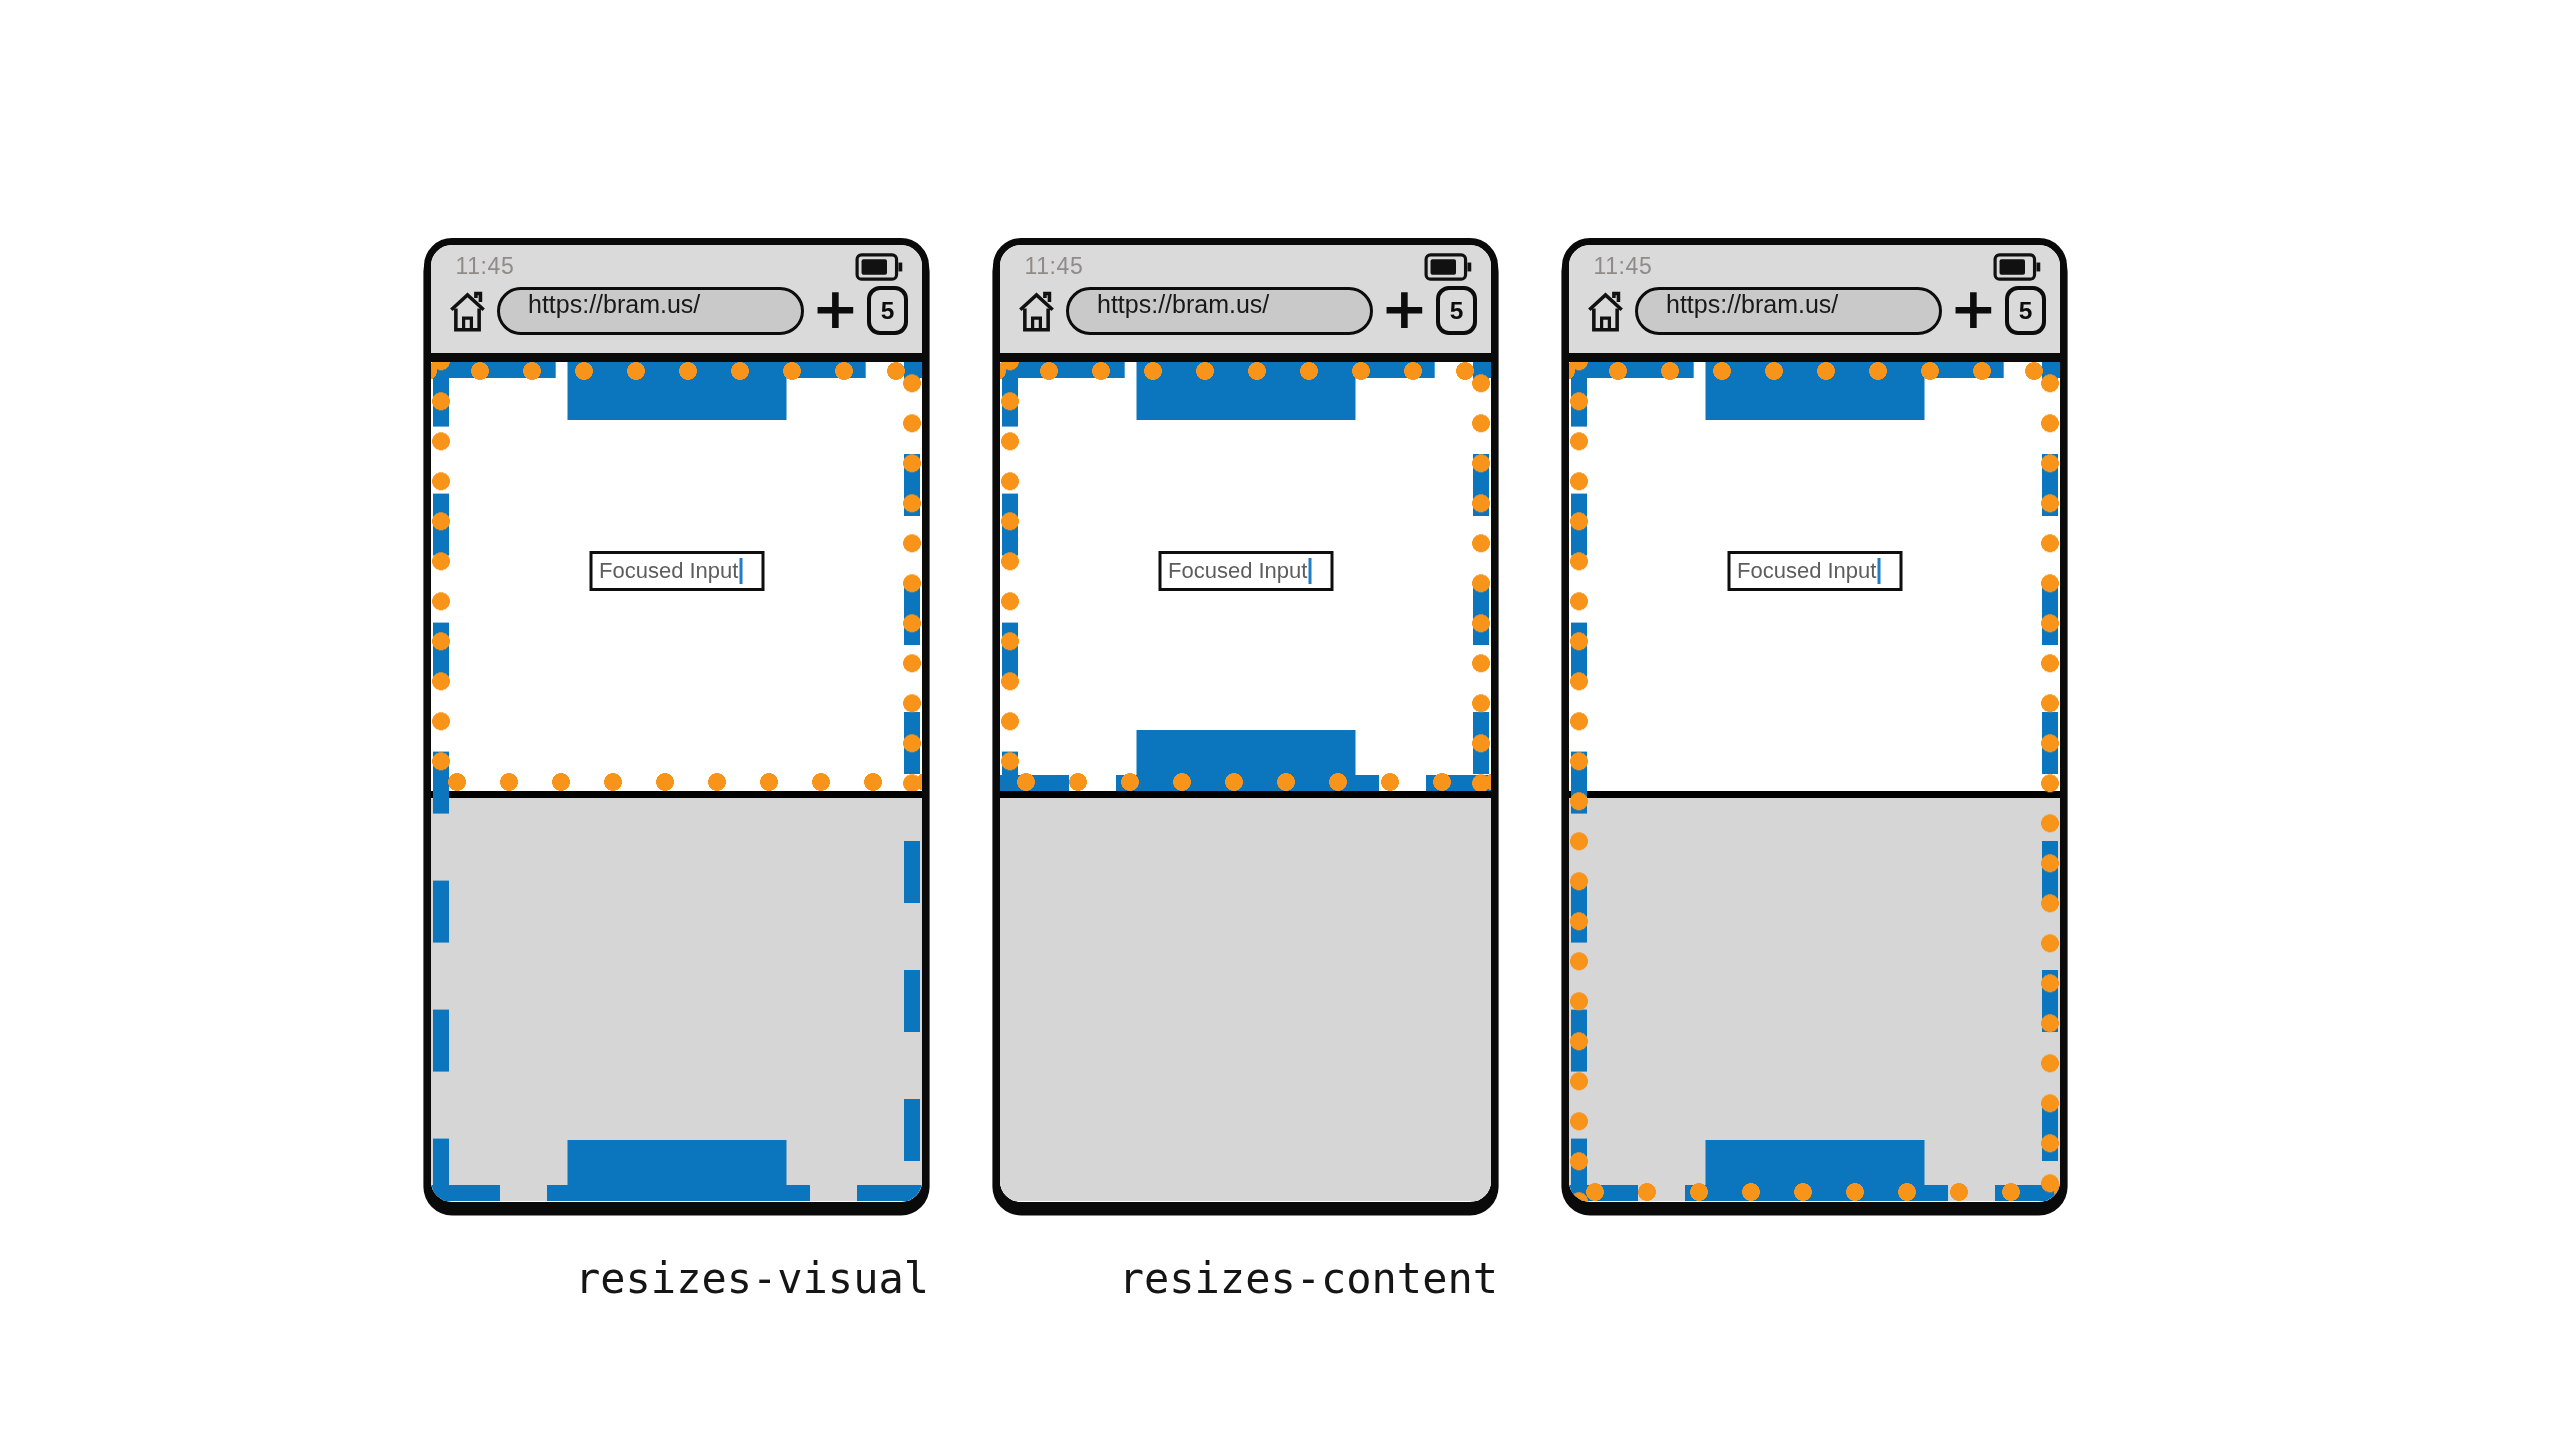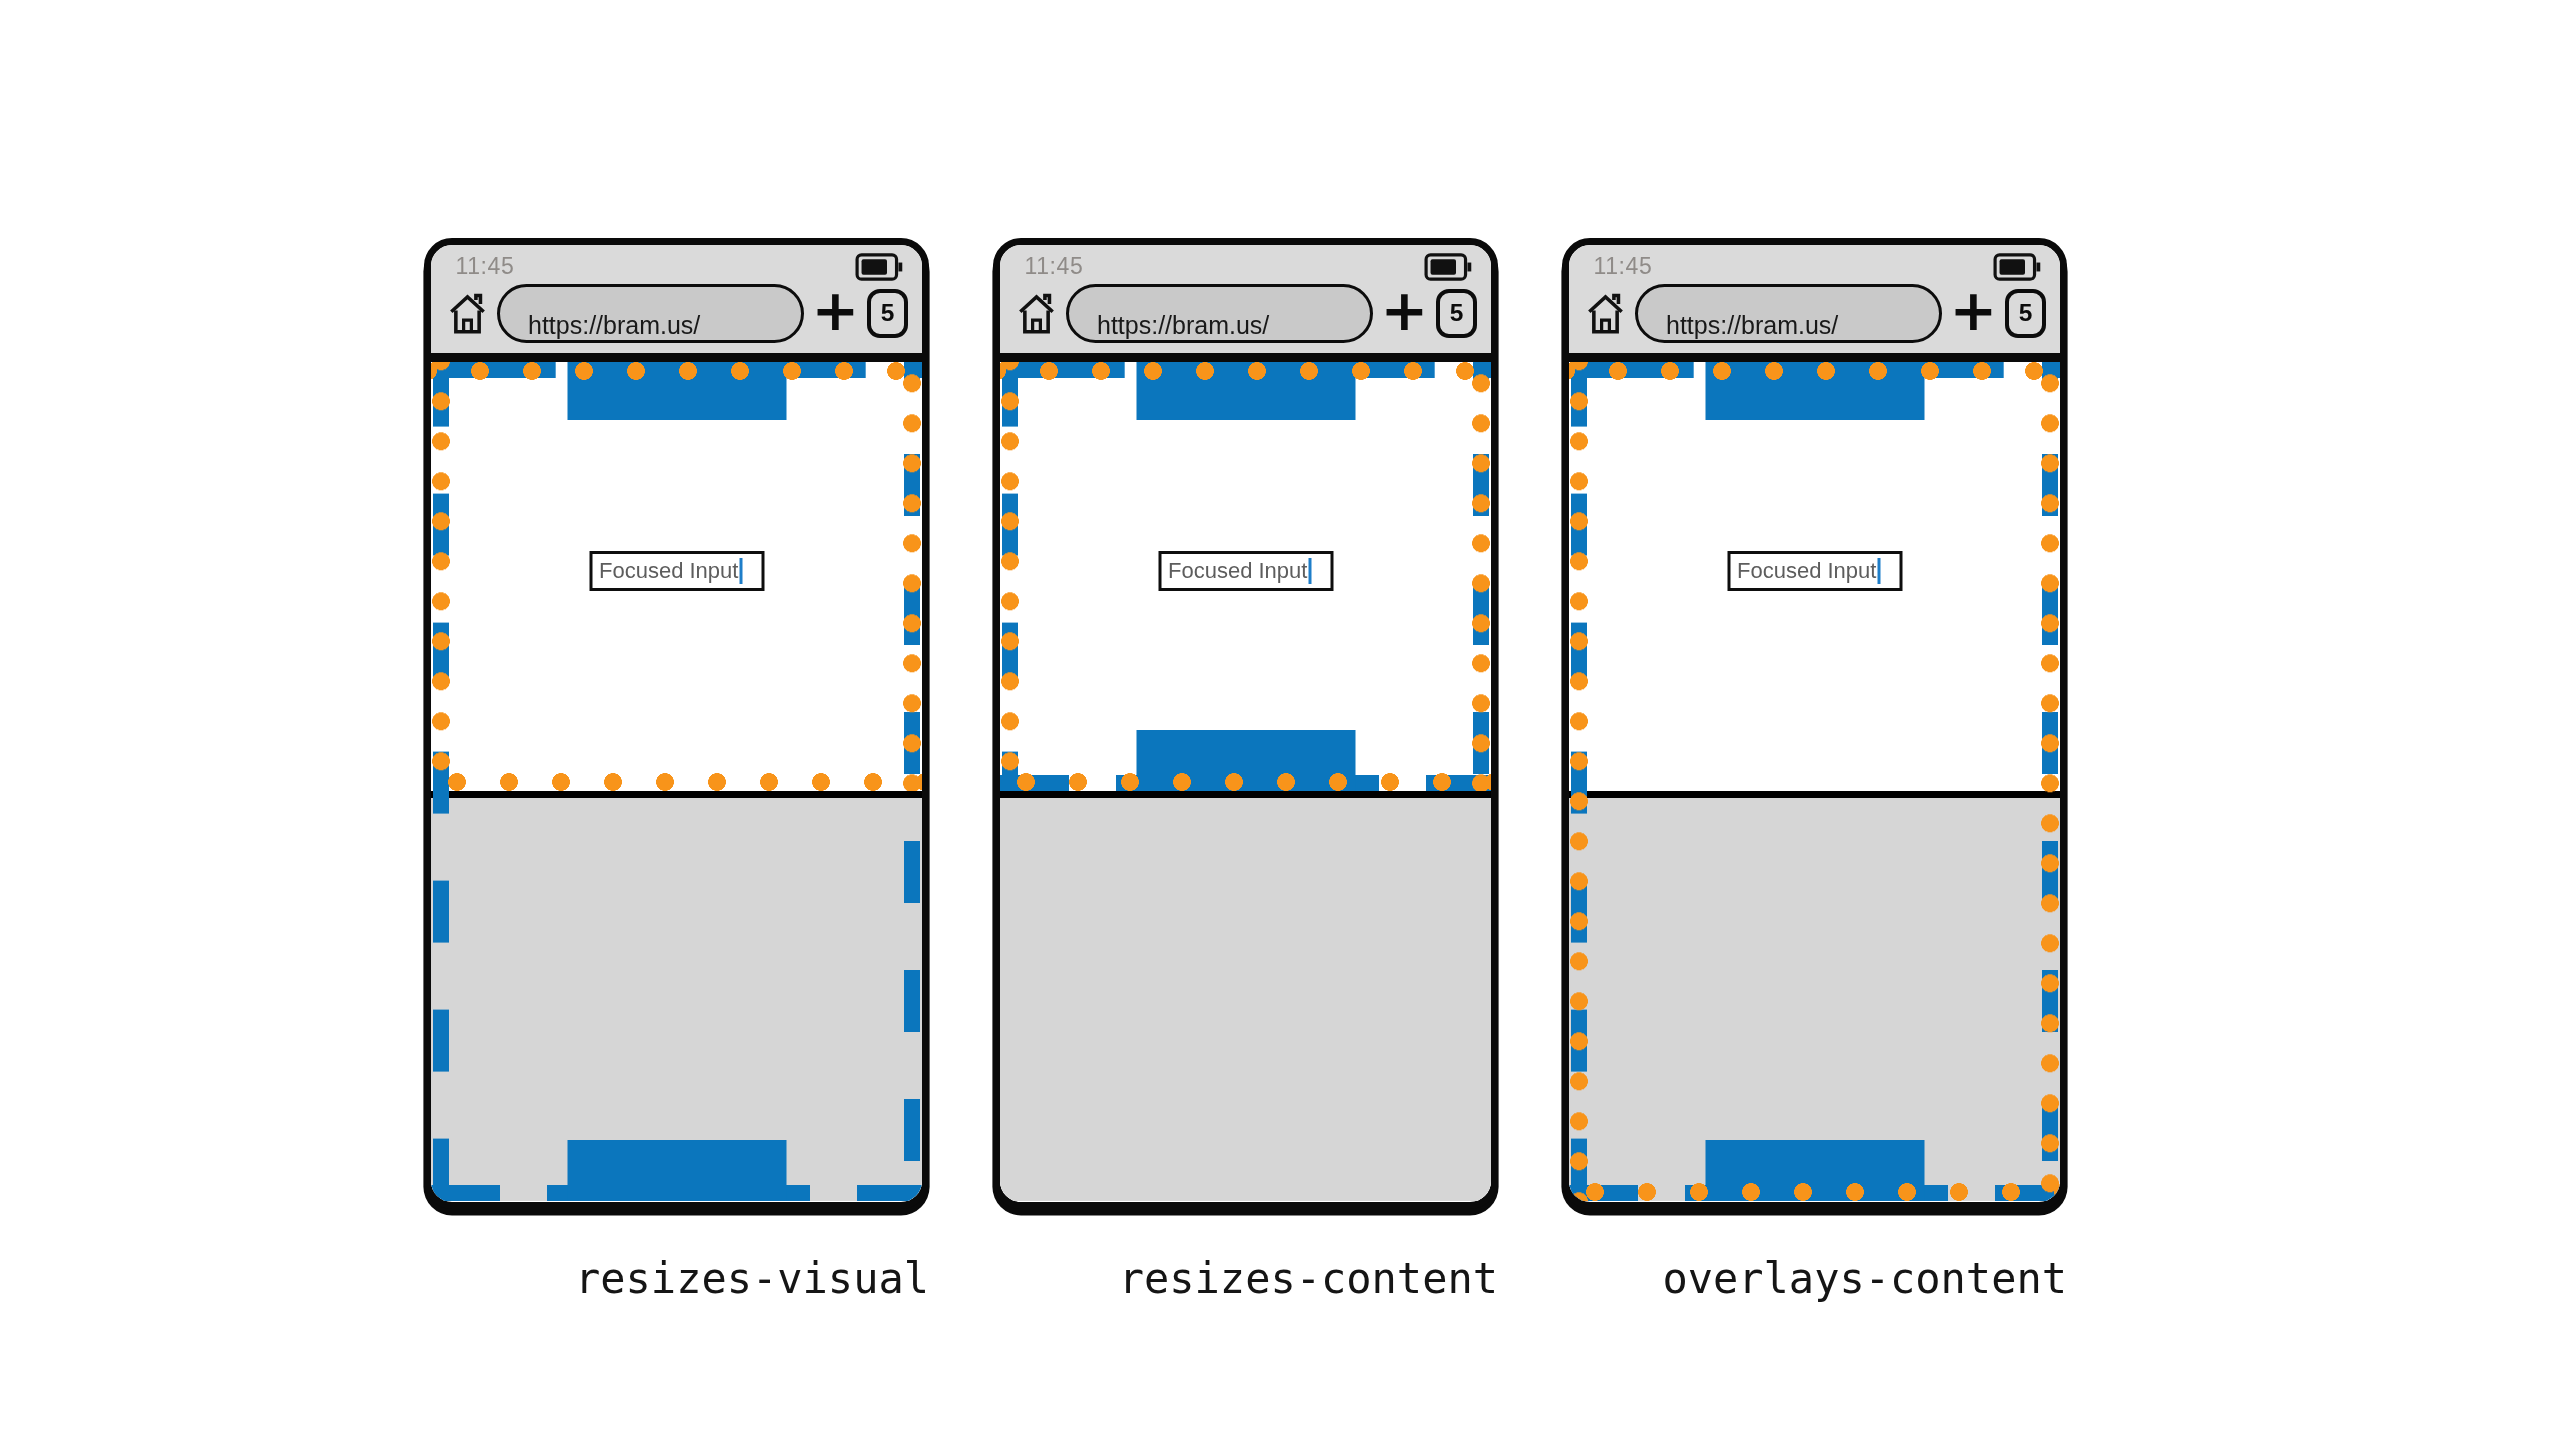--- a/index.html
+++ b/index.html
@@ -19,22 +19,22 @@
 
   
   .chrome{height:108px;background:var(--chrome)}
   .statusbar{display:flex;justify-content:space-between;align-items:flex-start;
     padding:7.7px 16.7px 0 24.5px;height:35px}
   .time{font-size:23px;color:#8f8b88;letter-spacing:0.6px}
   .battery-icon svg{display:block;width:50px;height:28px}
   .toolbar{display:flex;align-items:center;padding:3.9px 14px 0 16.7px}
   .home-btn{flex:0 0 auto;background:none;border:none}
   .home-btn svg{display:block;width:39px;height:44px}
-  .url-pill{flex:1 1 auto;height:59px;border:3.9px solid #0c0c0c;border-radius:30px;
-    background:var(--pill);display:flex;align-items:flex-end;
+  .url-pill{flex:1 1 auto;height:48px;border:3.9px solid #0c0c0c;border-radius:30px;
+    background:var(--pill);display:flex;align-items:flex-start;
     padding:0 10.3px 0 28px;margin:0 7.7px 0 10.3px;overflow:hidden}
   .url-text{font-size:25px;color:#191919;white-space:nowrap}
   .plus-btn{background:none;border:none;font-family:"DejaVu Sans",sans-serif;
     font-weight:900;font-size:57px;line-height:49px;color:#0c0c0c;
     margin:0 7.7px 5.2px 0;padding:0}
   .tab-btn{width:41px;height:49px;border:4.5px solid #0c0c0c;border-radius:13px;
     background:none;display:flex;align-items:center;justify-content:center;
     font-family:"Liberation Sans",sans-serif;font-size:24.5px;font-weight:600;color:#0c0c0c}
   .separator{height:9px;background:var(--frame)}
 
@@ -277,16 +277,15 @@
           <div class="dots-v dots-right"></div>
         </div>
 
         <div class="focused-input">
           <span class="input-text">Focused Input</span>
           <span class="caret"></span>
         </div>
       </div>
 
     </div>
-    <div class="caption">overlays-content</div>
   </div>
 </div>
 
 
 </body></html>

